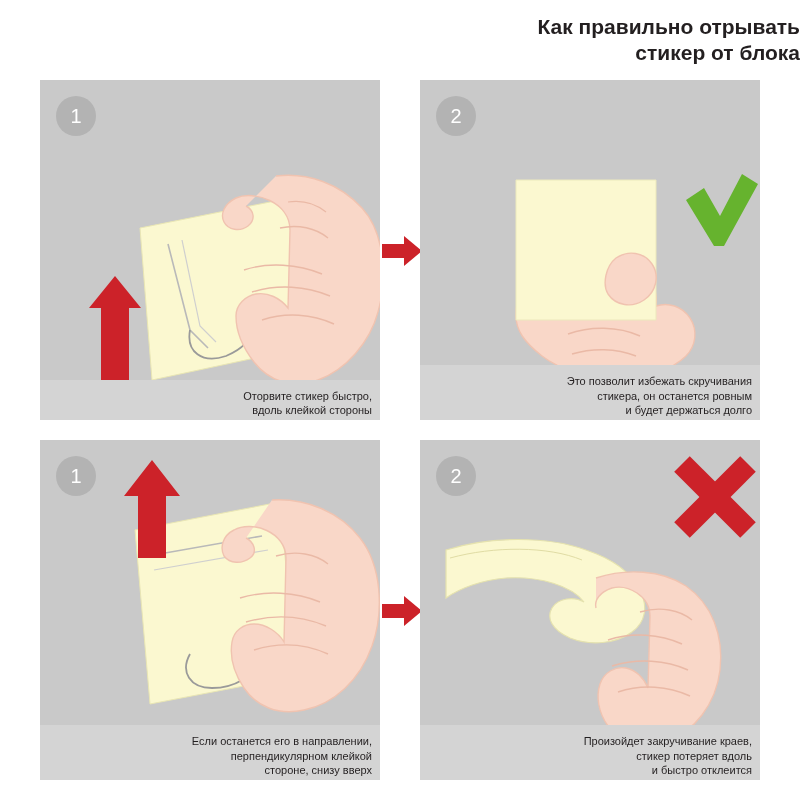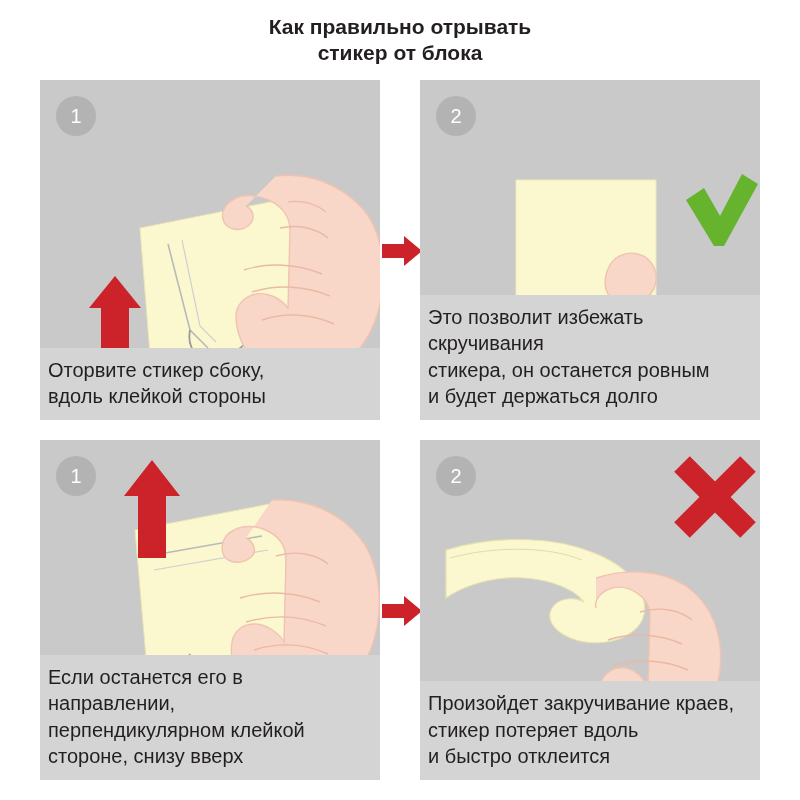--- a/index.html
+++ b/index.html
@@ -14,21 +14,21 @@
   .page {
     position: relative;
     width: 800px;
     height: 800px;
   }
   .title {
     position: absolute;
     top: 14px;
     left: 0;
     width: 800px;
-    text-align: center;
+    text-align: right;
     font-size: 21px;
     font-weight: bold;
     color: #231f20;
     line-height: 1.25;
     white-space: pre-line;
   }
 
   
   .panel {
     position: absolute;
@@ -43,24 +43,24 @@
     height: 100%;
     overflow: hidden;
   }
   .caption {
     position: absolute;
     left: 0;
     bottom: 0;
     width: 100%;
     background: #d4d4d4;
     color: #231f20;
-    text-align: left;
-    font-size: 20px;
+    text-align: right;
+    font-size: 11px;
     line-height: 1.33;
-    padding: 9px 8px 10px 8px;
+    padding: 9px 8px 2px 8px;
     white-space: pre-line;
   }
 
   .step-badge {
     position: absolute;
     left: 16px;
     top: 16px;
     width: 40px;
     height: 40px;
     border-radius: 50%;
@@ -113,21 +113,21 @@
           <path d="M240,148 C258,144 276,148 288,158" fill="none" stroke="#eab9a6" stroke-width="1.4"></path>
           <path d="M248,122 C262,120 276,124 286,132" fill="none" stroke="#eab9a6" stroke-width="1.2"></path>
         </g>
 
         <g>
           <polygon points="75,196 101,228 89,228 89,300 61,300 61,228 49,228" fill="#cc2229"></polygon>
         </g>
       </svg>
     </div>
     <div class="step-badge">1</div>
-    <div class="caption">Оторвите стикер сбоку,
+    <div class="caption">Оторвите стикер быстро,
 вдоль клейкой стороны</div>
   </div>
 
   <div class="mid-arrow" style="left:382px; top:234px;">
     <svg viewBox="0 0 42 34" width="42" height="34" aria-hidden="true">
       <polygon points="0,10 22,10 22,2 40,17 22,32 22,24 0,24" fill="#cc2229"></polygon>
     </svg>
   </div>
 
   <div class="panel" style="left:420px; top:80px; width:340px; height:340px;">

